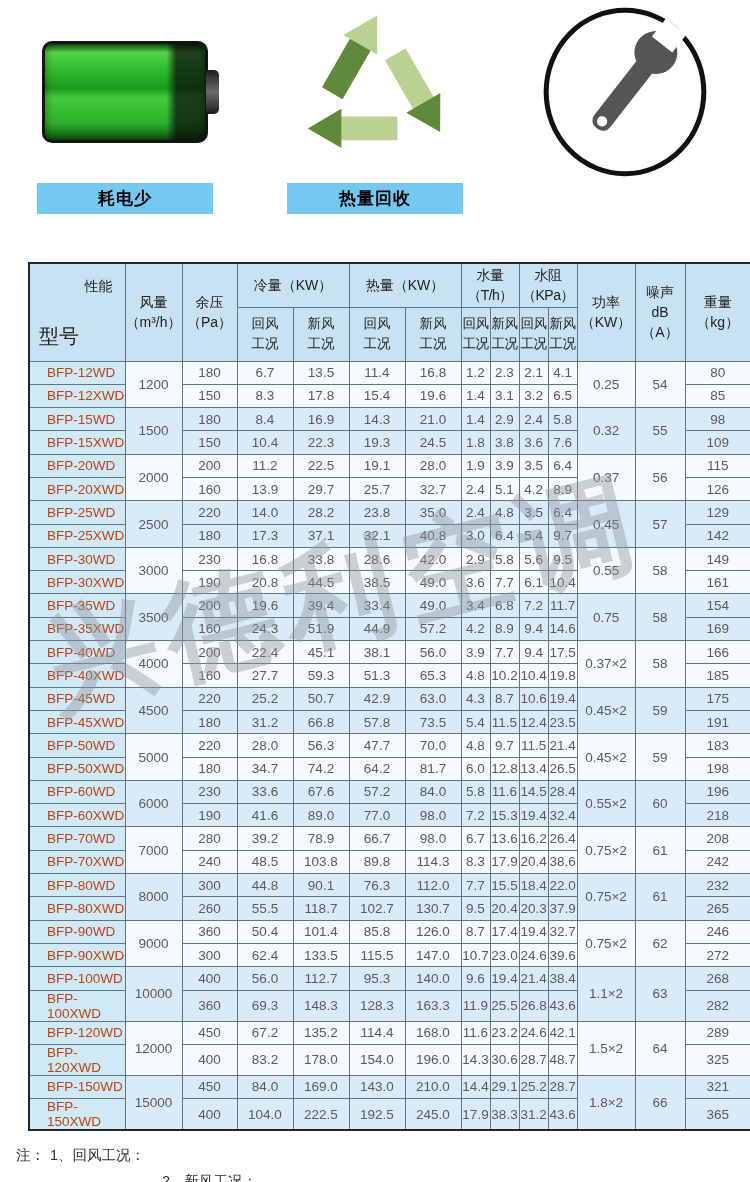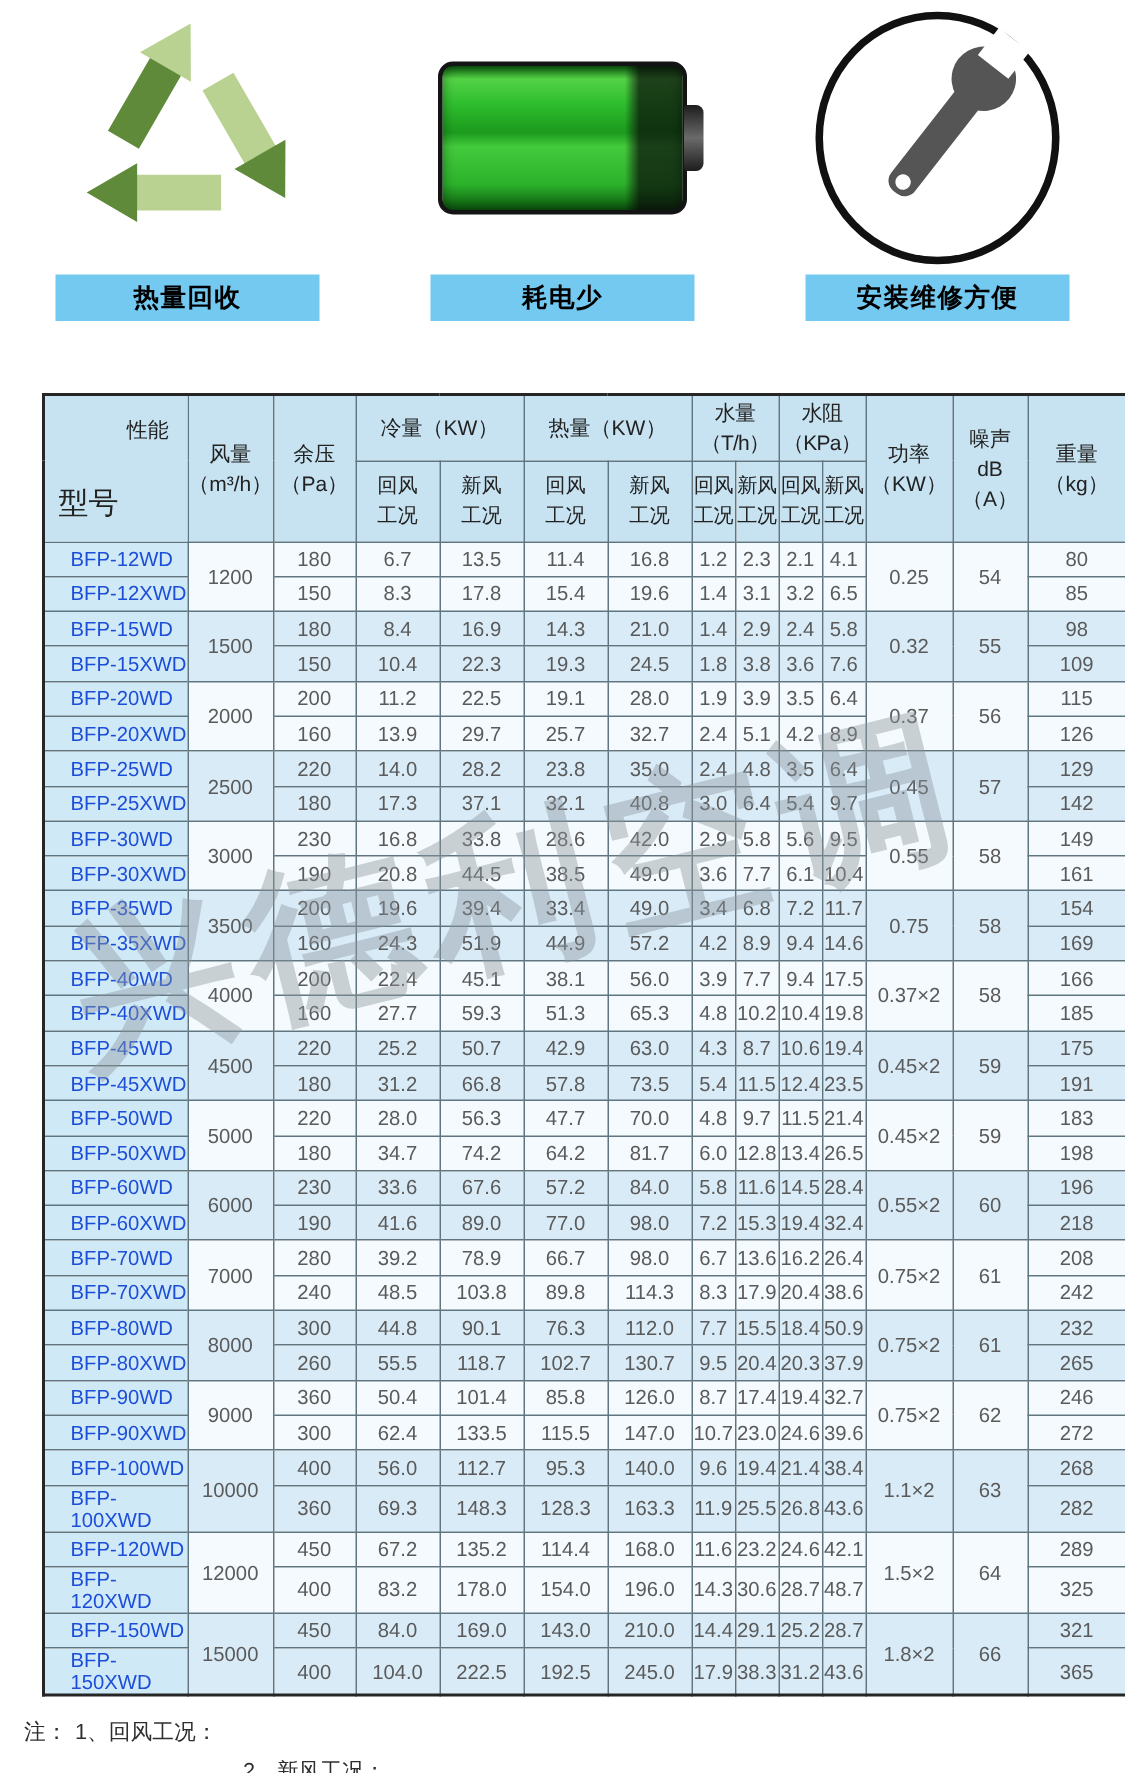--- a/index.html
+++ b/index.html
@@ -50,21 +50,21 @@
   th.corner{
     position:relative; background:
       linear-gradient(to bottom right, rgba(0,0,0,0) 49.4%, var(--grid-border) 49.4% 50.6%, rgba(0,0,0,0) 50.6%),
       var(--header-bg);
   }
   .corner-top{ position:absolute; top:12px; right:12px; font-size:14px; }
   .corner-bottom{ position:absolute; bottom:10px; left:9px; font-size:20px; }
 
   .data-row td{ height:23.3px; font-size:13.5px; color:#5a5a5a; padding:0; }
   .data-row td.model-cell{
-    background:var(--model-col-bg); text-align:left; padding-left:17px; color:#1d4ed8;
+    background:var(--model-col-bg); text-align:left; padding-left:17px; color:#c2410c;
   }
   tr.g-even td:not(.model-cell){ background:var(--row-plain-bg); }
   tr.g-odd  td:not(.model-cell){ background:var(--row-tint-bg); }
 
   .watermark{
     position:absolute; left:34px; top:330px; z-index:3; pointer-events:none;
     transform:rotate(-14deg); transform-origin:left center;
     font-size:112px; font-weight:bold; letter-spacing:10px; white-space:nowrap;
     color:var(--watermark-gray); opacity:.42;
   }
@@ -74,20 +74,29 @@
   .notes-grid{
     display:grid; grid-template-columns:34px 112px 1fr;
     font-size:14.5px; color:#2e2e2e; line-height:1.45; row-gap:5px;
   }
   .notes-grid span{ display:block; }
 </style>
 </head>
 <body>
 
 <div class="features">
+
+  <div class="feature">
+    <div class="icon-area">
+      <div class="battery">
+          <div class="battery-cap"></div>
+        </div>
+    </div>
+    <div class="label-bar">耗电少</div>
+  </div>
 
   <div class="feature">
     <div class="icon-area">
       <svg width="168" height="168" viewBox="0 0 120 120" aria-hidden="true">
         <g transform="rotate(0 60 60)">
           <path d="M34,86 L76,86" stroke="#b9d291" stroke-width="17" fill="none"></path>
           <polygon points="36,72 36,100 12,86" fill="#5e8a39"></polygon>
         </g>
         <g transform="rotate(120 60 60)">
           <path d="M34,86 L76,86" stroke="#5e8a39" stroke-width="17" fill="none"></path>
@@ -97,40 +106,30 @@
           <path d="M34,86 L76,86" stroke="#b9d291" stroke-width="17" fill="none"></path>
           <polygon points="36,72 36,100 12,86" fill="#5e8a39"></polygon>
         </g>
       </svg>
     </div>
     <div class="label-bar">热量回收</div>
   </div>
 
   <div class="feature">
     <div class="icon-area">
-      <div class="battery">
-          <div class="battery-cap"></div>
-        </div>
-    </div>
-    <div class="label-bar">耗电少</div>
-  </div>
-
-  <div class="feature">
-    <div class="icon-area">
       <svg width="172" height="172" viewBox="0 0 120 120" aria-hidden="true">
         <ellipse cx="60" cy="60" rx="55" ry="57" fill="#ffffff" stroke="#111" stroke-width="3.5"></ellipse>
         <g transform="rotate(38 60 60)">
           <circle cx="60" cy="25" r="15" fill="#555"></circle>
           <rect x="51" y="2" width="18" height="16" fill="#ffffff"></rect>
           <rect x="53" y="30" width="14" height="62" rx="6" fill="#555"></rect>
           <circle cx="60" cy="86" r="3.6" fill="#ffffff"></circle>
         </g>
       </svg>
     </div>
-    <div class="label-bar">安装维修方便</div>
   </div>
 </div>
 
 <div class="table-wrap">
   <div class="watermark">兴德利空调</div>
 
   <table class="spec">
     <colgroup>
       <col style="width:96px">
         <col style="width:57px">
@@ -511,21 +510,21 @@
           <td class="model-cell">BFP-80WD</td>
           <td class="num-cell" rowspan="2">8000</td>
           <td class="num-cell">300</td>
           <td class="num-cell">44.8</td>
           <td class="num-cell">90.1</td>
           <td class="num-cell">76.3</td>
           <td class="num-cell">112.0</td>
           <td class="num-cell">7.7</td>
           <td class="num-cell">15.5</td>
           <td class="num-cell">18.4</td>
-          <td class="num-cell">50.9</td>
+          <td class="num-cell">22.0</td>
           <td class="num-cell" rowspan="2">0.75×2</td>
           <td class="num-cell" rowspan="2">61</td>
           <td class="num-cell">232</td>
         </tr>
         <tr class="data-row g-odd">
           <td class="model-cell">BFP-80XWD</td>
           <td class="num-cell">260</td>
           <td class="num-cell">55.5</td>
           <td class="num-cell">118.7</td>
           <td class="num-cell">102.7</td>

